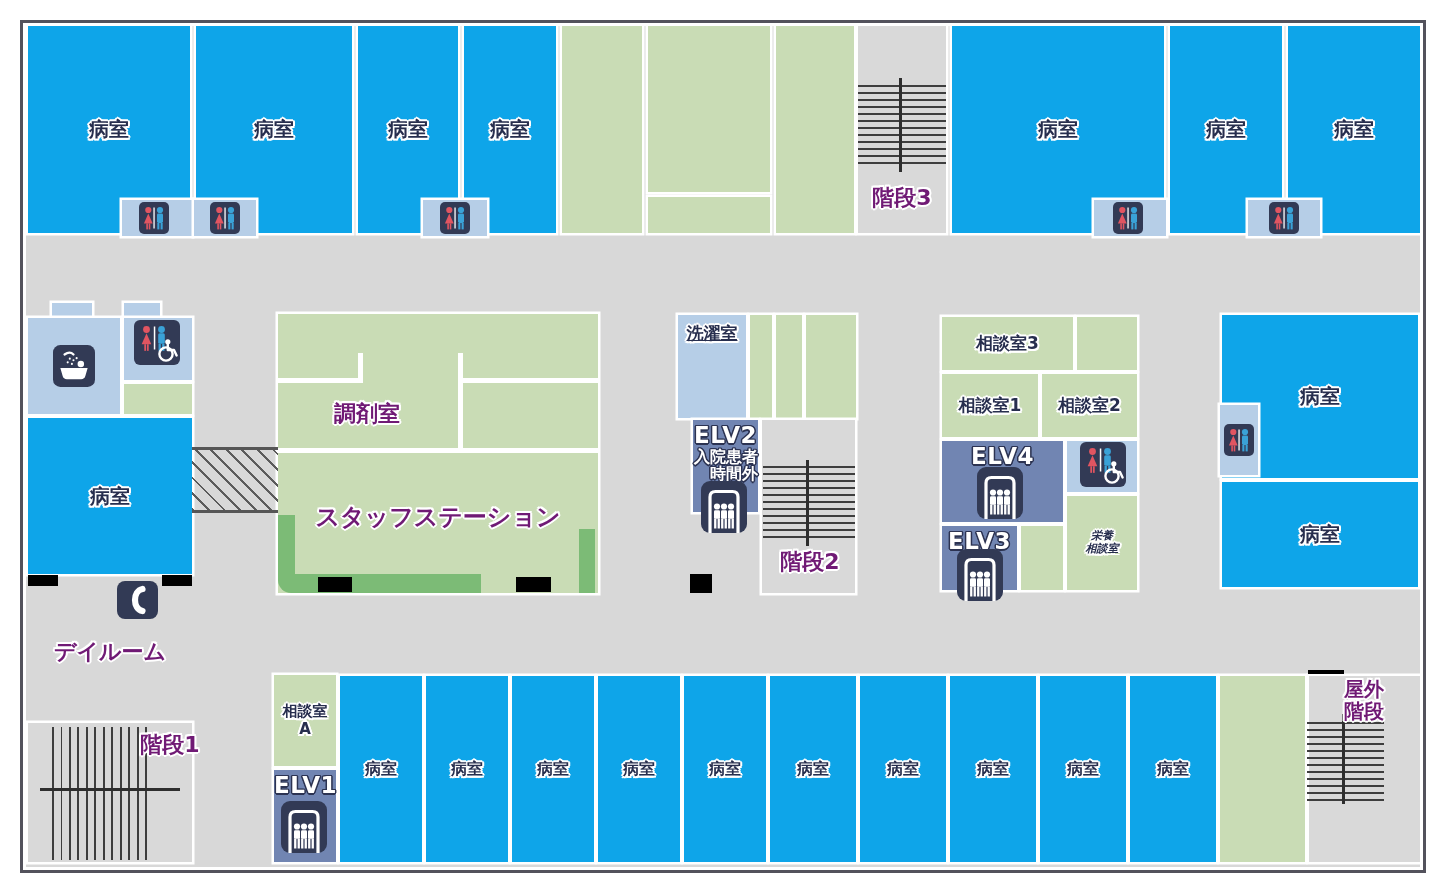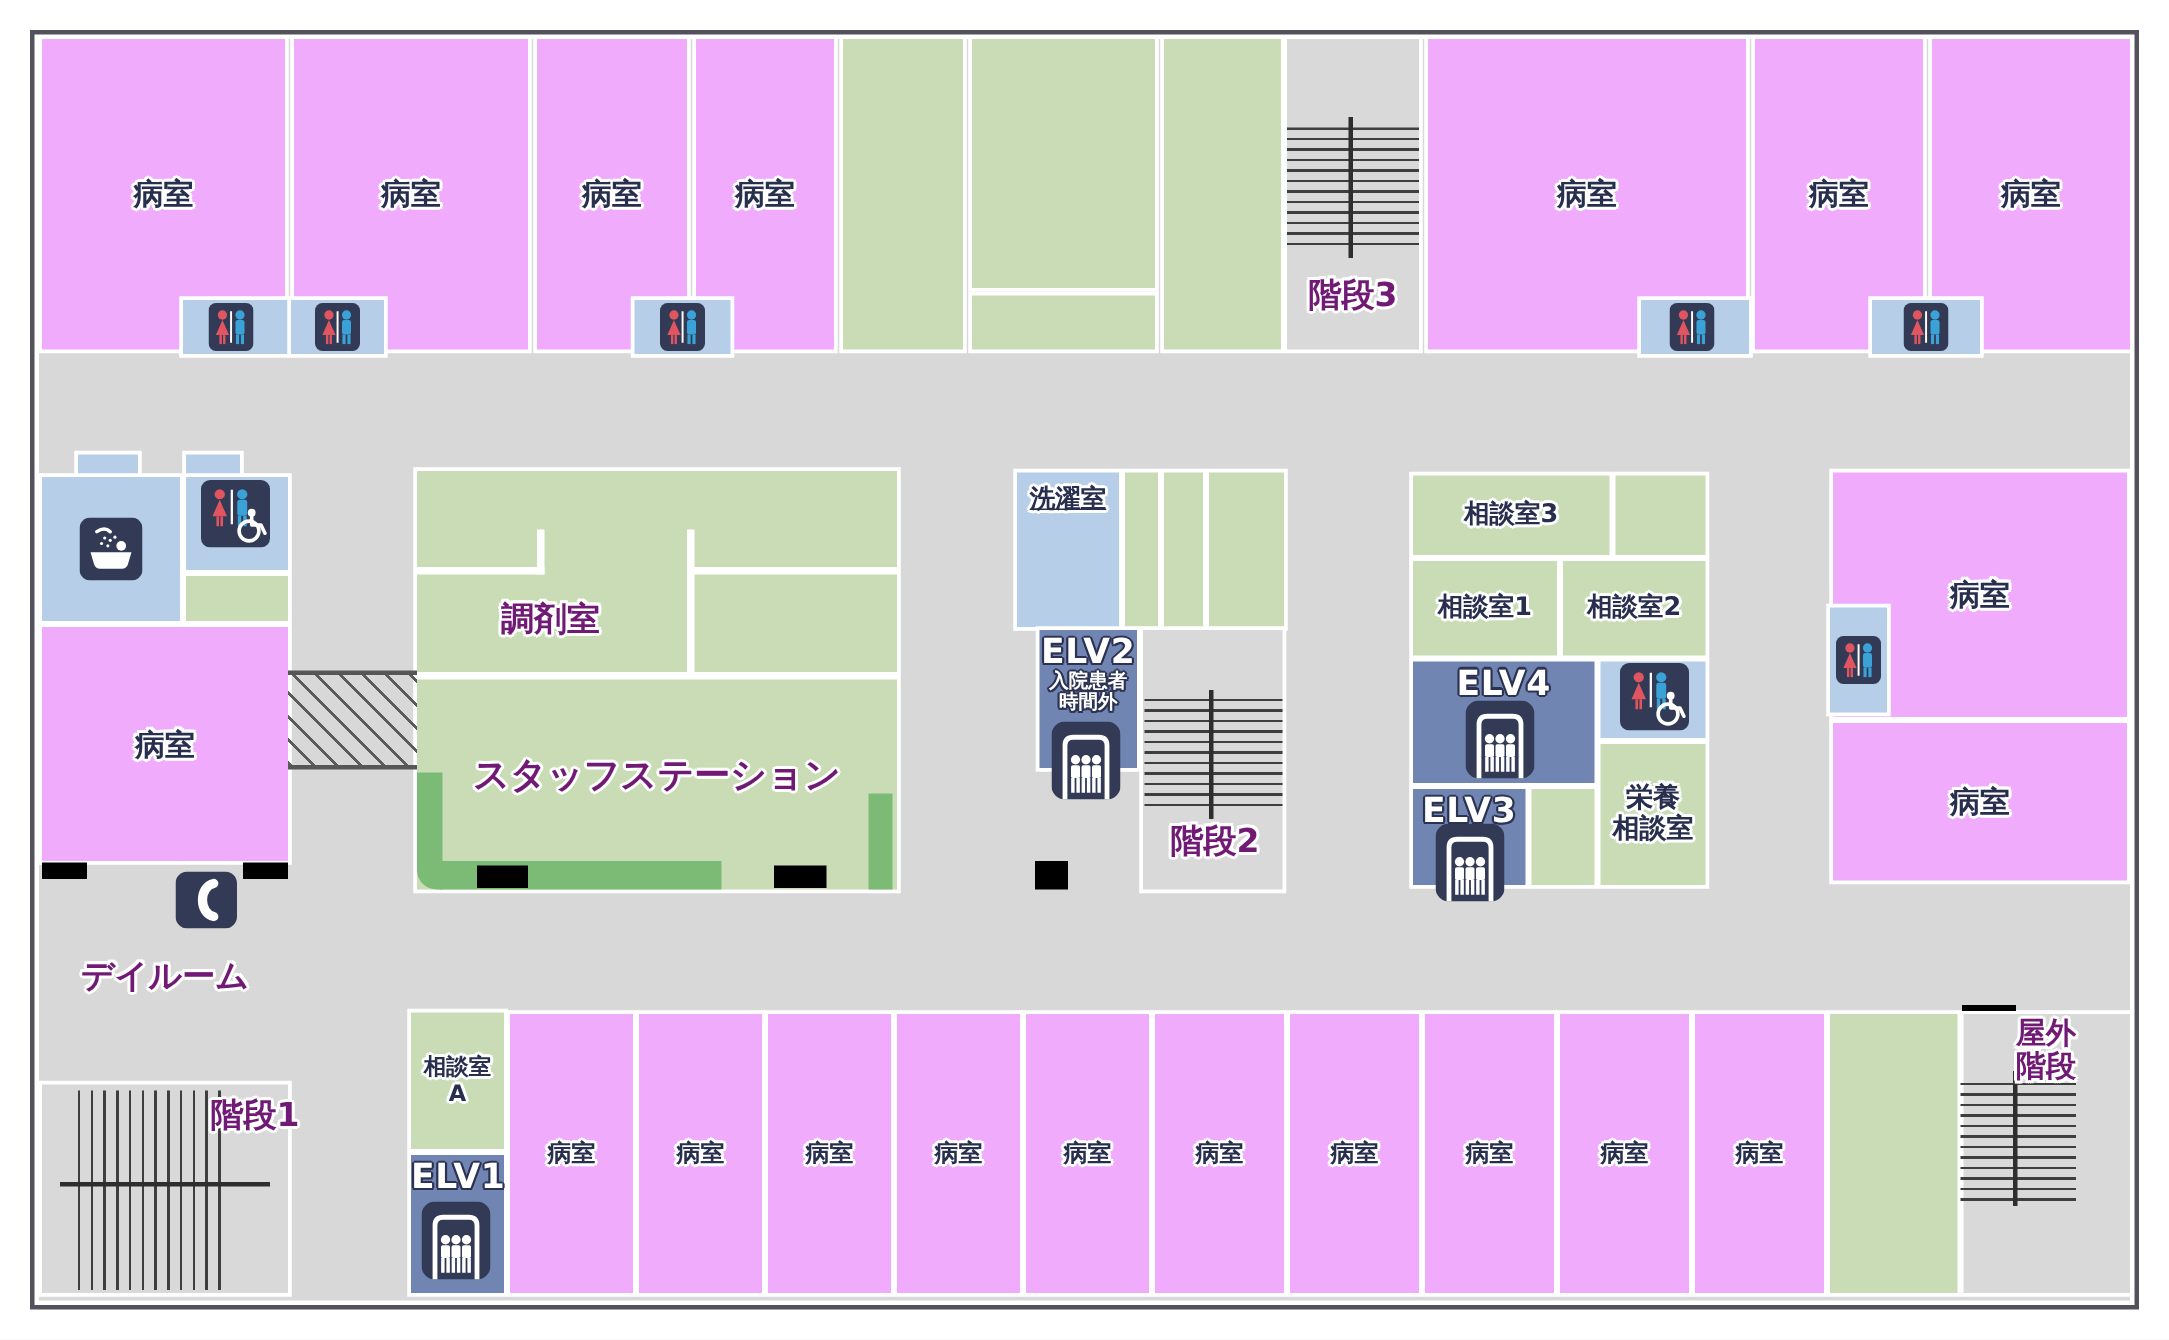--- a/index.html
+++ b/index.html
@@ -2,35 +2,35 @@
 <html><head>
 <meta charset="utf-8">
 <style>
   html,body{margin:0;padding:0;background:#fff;}
   .stage{position:relative;width:1446px;height:893px;background:#fff;overflow:hidden;
          font-family:"DejaVu Sans","Liberation Sans",sans-serif;}
   .frame{position:absolute;left:20px;top:20px;width:1406px;height:853px;box-sizing:border-box;
          border:3px solid #53525c;background:#ffffff;}
   .floor{position:absolute;left:26px;top:26px;width:1394px;height:841px;background:#d8d8d8;}
   .room{position:absolute;box-shadow:0 0 0 2.5px #fff;}
-  .patient{background:#f0abfc;}
+  .patient{background:#0ea5e9;}
   .green{background:#c9dcb5;}
   .blue{background:#b6cee7;}
   .elv{background:#7185b2;}
   .stair-area{background:#d9d9d9;}
   .rlabel{position:absolute;inset:0;display:flex;flex-direction:column;align-items:center;justify-content:center;
           font-weight:700;color:#272e4e;text-align:center;line-height:1.15;
           text-shadow:2px 0 0 #fff,-2px 0 0 #fff,0 2px 0 #fff,0 -2px 0 #fff,
                       1.5px 1.5px 0 #fff,-1.5px 1.5px 0 #fff,1.5px -1.5px 0 #fff,-1.5px -1.5px 0 #fff;}
   .rlabel.top{justify-content:flex-start;padding-top:9px;text-decoration:underline;}
   .elv-label{position:absolute;left:0;right:0;top:3px;text-align:center;color:#fff;line-height:1.08;
           text-shadow:1.5px 0 0 #2c3352,-1.5px 0 0 #2c3352,0 1.5px 0 #2c3352,0 -1.5px 0 #2c3352,
                       1px 1px 0 #2c3352,-1px 1px 0 #2c3352,1px -1px 0 #2c3352,-1px -1px 0 #2c3352;}
   .elv-main{font-size:23px;font-weight:800;letter-spacing:0.5px;}
-  .elv-sub{font-size:13px;font-weight:700;}
+  .elv-sub{font-size:16px;font-weight:700;text-align:right;}
   .wall{position:absolute;background:#fff;}
   .counter{position:absolute;background:#7cbb76;}
   .marker{position:absolute;background:#000;}
   .hatch{position:absolute;box-sizing:border-box;border-top:3px solid #565656;border-bottom:3px solid #565656;
          background:repeating-linear-gradient(45deg,#5b5b5b 0,#5b5b5b 2px,rgba(0,0,0,0) 2px,rgba(0,0,0,0) 11px);}
   .stairlines{position:absolute;}
   .stairlines.h{background:repeating-linear-gradient(to bottom,#3e3e3e 0,#3e3e3e 1.6px,rgba(0,0,0,0) 1.6px,rgba(0,0,0,0) 7px);}
   .stairlines.v{background:repeating-linear-gradient(to right,#3e3e3e 0,#3e3e3e 1.6px,rgba(0,0,0,0) 1.6px,rgba(0,0,0,0) 8.5px);}
   .rail{position:absolute;background:#2e2e2e;}
   .flabel{position:absolute;transform:translate(-50%,-50%);font-weight:800;color:#701a75;text-align:center;
@@ -112,21 +112,21 @@
         </div>
       </div>
       <div class="room blue" style="left: 1067px; top: 441px; width: 70px; height: 51px; position: absolute;"></div>
       <div class="room elv" style="left: 942px; top: 526px; width: 75px; height: 64px; position: absolute;">
         <div class="elv-label">
           <div class="elv-main">ELV3</div>
         </div>
       </div>
       <div class="room green" style="left: 1021px; top: 526px; width: 42px; height: 64px; position: absolute;"></div>
       <div class="room green" style="left: 1067px; top: 496px; width: 70px; height: 94px; position: absolute;">
-        <div class="rlabel" style="font-size: 18px;">
+        <div class="rlabel" style="font-size: 11px; font-style: italic;">
           <div>栄養</div>
           <div>相談室</div>
         </div>
       </div>
       <div class="room patient" style="left: 1222px; top: 315px; width: 196px; height: 163px; position: absolute;">
         <div class="rlabel" style="font-size: 20px;">病室</div>
       </div>
       <div class="room blue" style="left: 1220px; top: 405px; width: 38px; height: 70px; position: absolute;"></div>
       <div class="room patient" style="left: 1222px; top: 482px; width: 196px; height: 105px; position: absolute;">
         <div class="rlabel" style="font-size: 20px;">病室</div>

